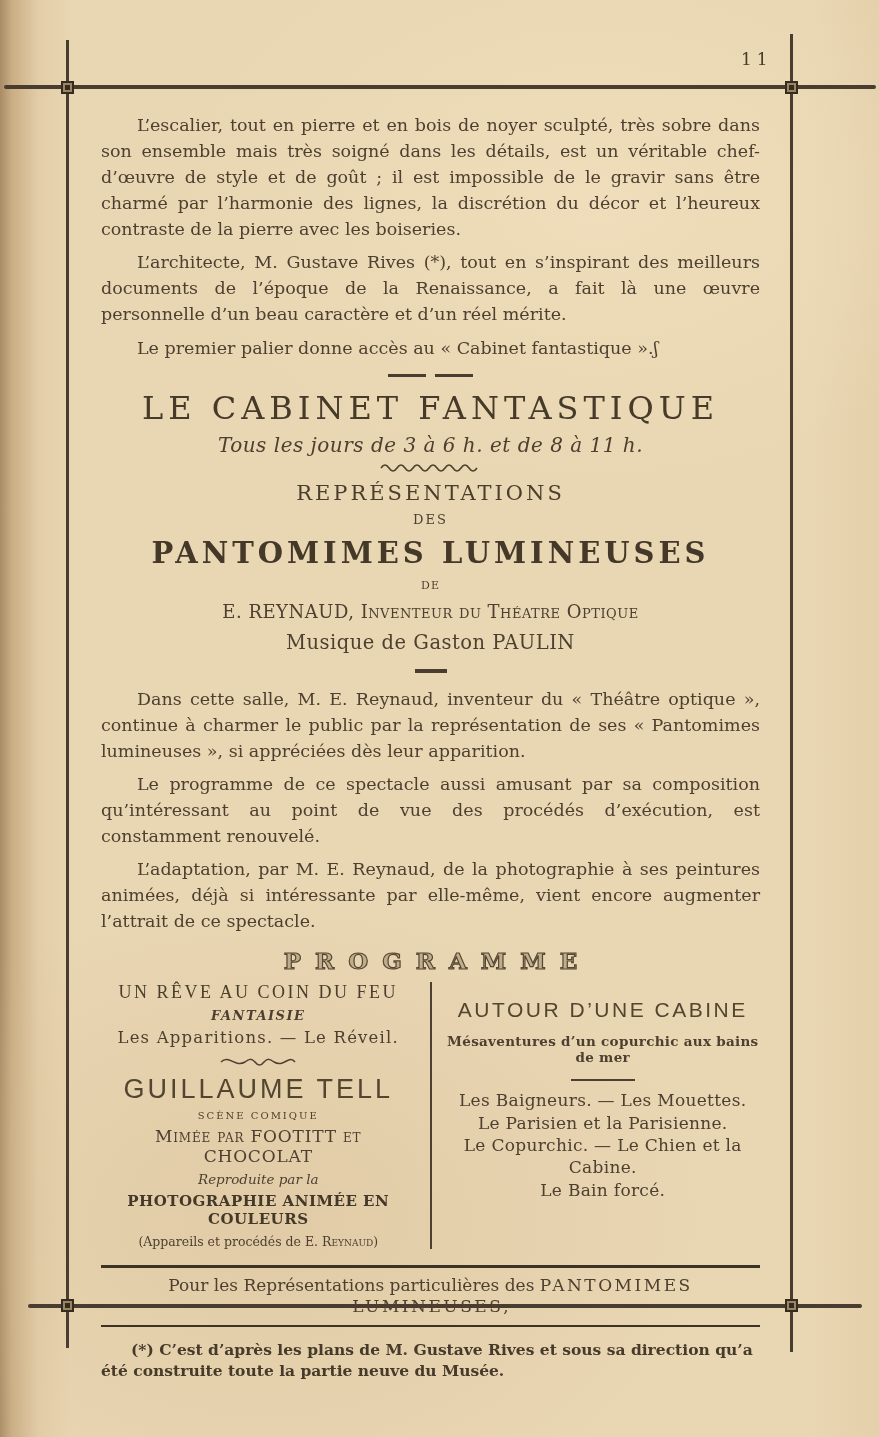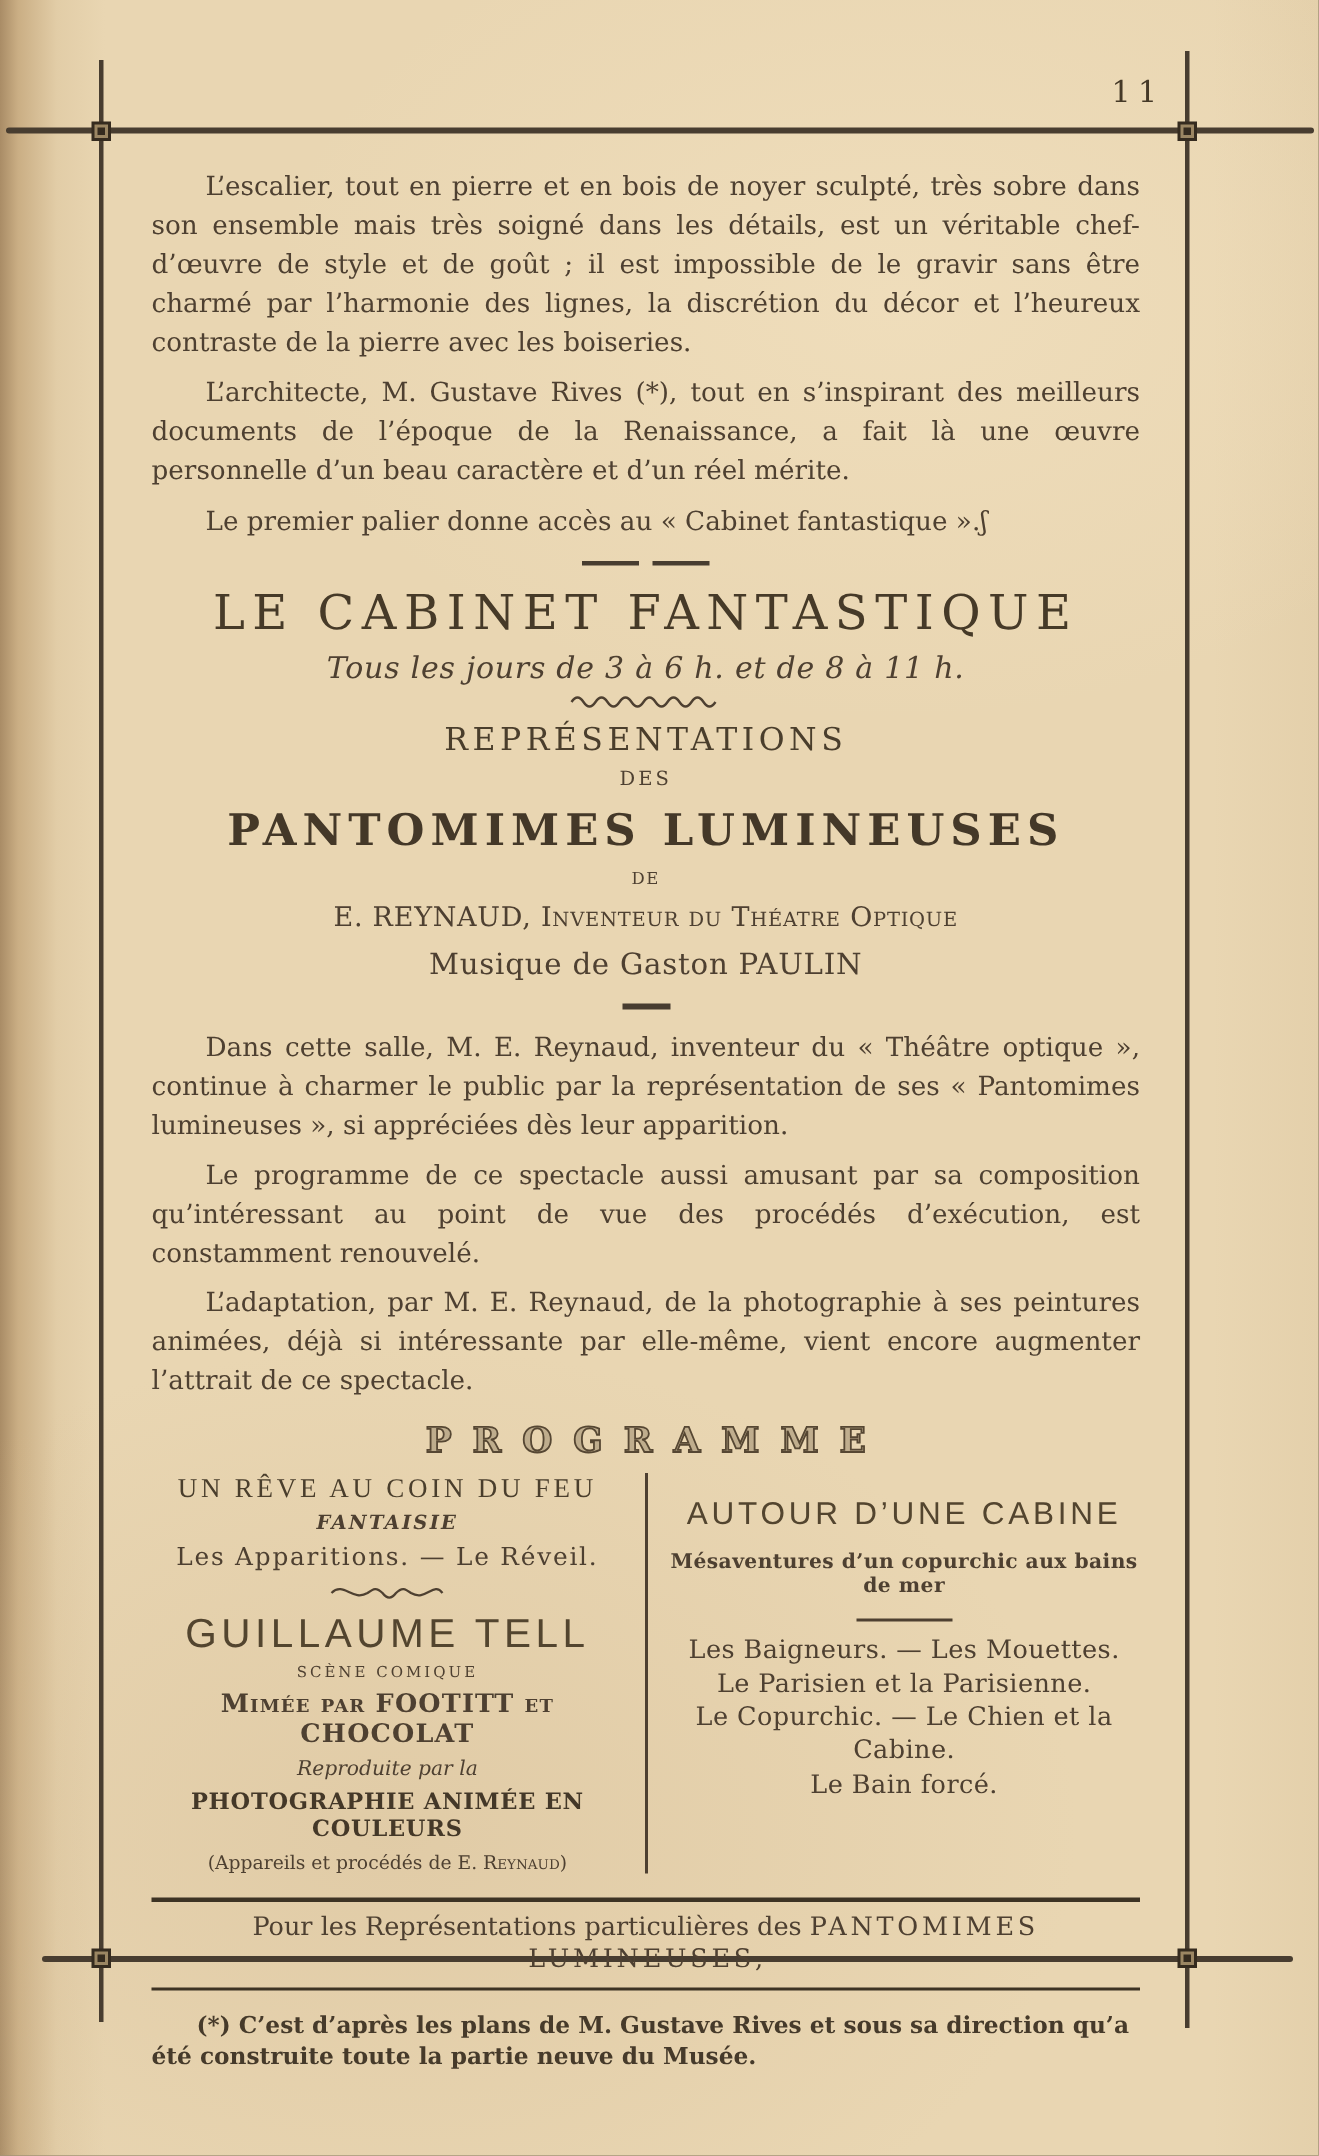--- a/index.html
+++ b/index.html
@@ -14,21 +14,21 @@
       radial-gradient(ellipse 700px 500px at 30% 85%, rgba(214,190,152,.45) 0%, rgba(214,190,152,0) 65%),
       linear-gradient(90deg,#a98c66 0px,#caae84 12px,#e2cda7 38px,#e9d6b2 70px,#e9d6b2 92%,#e4d0ab 100%),
       #e8d5b1;
   }
   
   .hrule,.vrule{position:absolute;background:#483d30;}
   .hrule{height:4px;border-radius:2px;}
   .vrule{width:2.5px;}
   .corner{position:absolute;width:13px;height:13px;background:#352b1f;
           box-shadow:inset 0 0 0 2px #352b1f, inset 0 0 0 4px #9b8663;}
-  .pagenum{position:absolute;top:49px;left:741px;font-size:20px;letter-spacing:5px;color:#453927;}
+  .pagenum{position:absolute;top:49px;left:741px;font-size:17px;letter-spacing:5px;color:#453927;}
   
   .content{position:absolute;left:101px;top:112px;width:659px;}
   p.body{font-size:17.5px;line-height:1.49;margin:0 0 7px 0;text-indent:36px;text-align:justify;}
   .center{text-align:center;}
   .divider-double{display:flex;justify-content:center;gap:9px;margin:13px 0 10px 0;}
   .divider-double span{display:block;width:38px;height:3px;background:#483d30;}
   .cab-title{font-size:32px;font-weight:normal;letter-spacing:5px;margin:12px 0 4px 0;color:#463a28;}
   .hours{font-style:italic;font-size:20px;letter-spacing:.5px;margin-top:6px;}
   .orn-wavy{display:block;margin:6px auto 0 auto;}
   .rep{font-size:21px;letter-spacing:3px;margin-top:9px;color:#4a3e2c;}
@@ -45,21 +45,21 @@
   .columns{display:flex;margin-top:4px;}
   .col{flex:1;min-width:0;}
   .col-left{padding-right:14px;}
   .col-right{border-left:2px solid #4e4031;padding-left:14px;padding-top:16px;}
   .l-title{font-size:18px;letter-spacing:2.5px;color:#4a3e2c;font-family:Liberation Serif, serif;}
   .l-sub{font-size:13px;font-weight:bold;font-style:italic;letter-spacing:1.5px;margin-top:5px;}
   .l-line{font-size:16.5px;letter-spacing:1.2px;margin-top:5px;}
   .orn-flourish{display:block;margin:9px auto 2px auto;}
   .l-title2{font-family:"Liberation Sans",sans-serif;font-size:27px;letter-spacing:3px;margin-top:6px;color:#53452f;}
   .l-sub2{font-size:10px;letter-spacing:2px;margin-top:5px;}
-  .l-mime{font-size:17px;font-variant:small-caps;letter-spacing:.8px;margin-top:5px;font-weight:bold;}
+  .l-mime{font-size:17px;font-variant:small-caps;letter-spacing:.8px;margin-top:5px;}
   .l-repro{font-size:13.5px;font-style:italic;margin-top:5px;}
   .l-process{font-size:15px;font-weight:bold;letter-spacing:.5px;margin-top:5px;color:#443828;}
   .l-apparatus{font-size:12.5px;margin-top:6px;}
   .sc{font-variant:small-caps;}
   .r-title{font-family:"Liberation Sans",sans-serif;font-size:21px;letter-spacing:2.5px;color:#53452f;}
   .r-sub{font-size:13.5px;font-weight:bold;margin-top:11px;letter-spacing:.3px;}
   .r-rule{width:64px;height:2px;background:#4e4031;margin:14px auto 0 auto;}
   .r-list{margin-top:8px;font-size:17px;line-height:1.32;letter-spacing:.3px;}
   
   .notice{margin-top:16px;}

